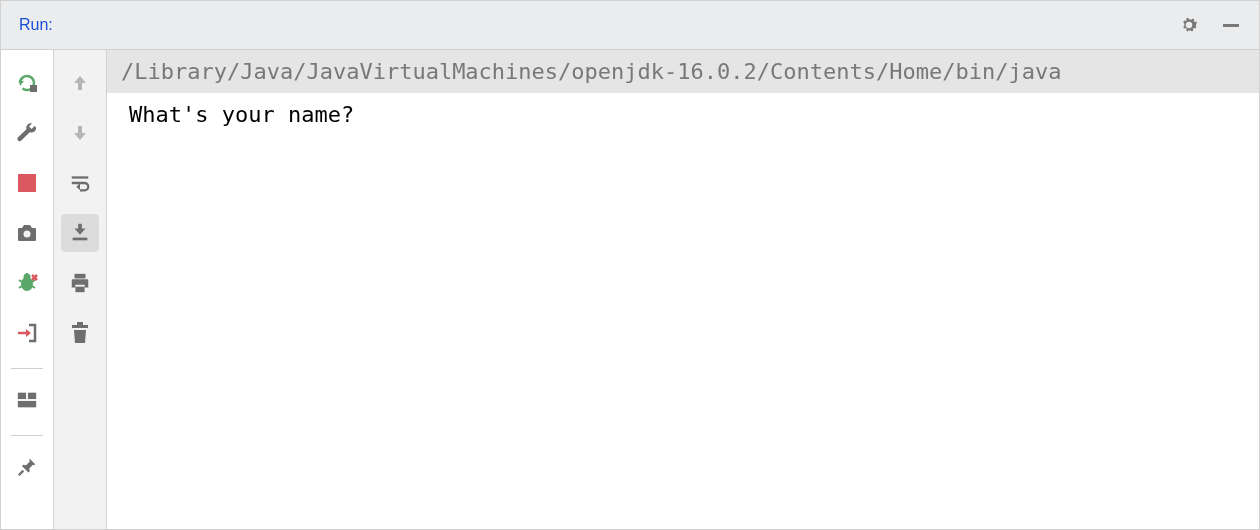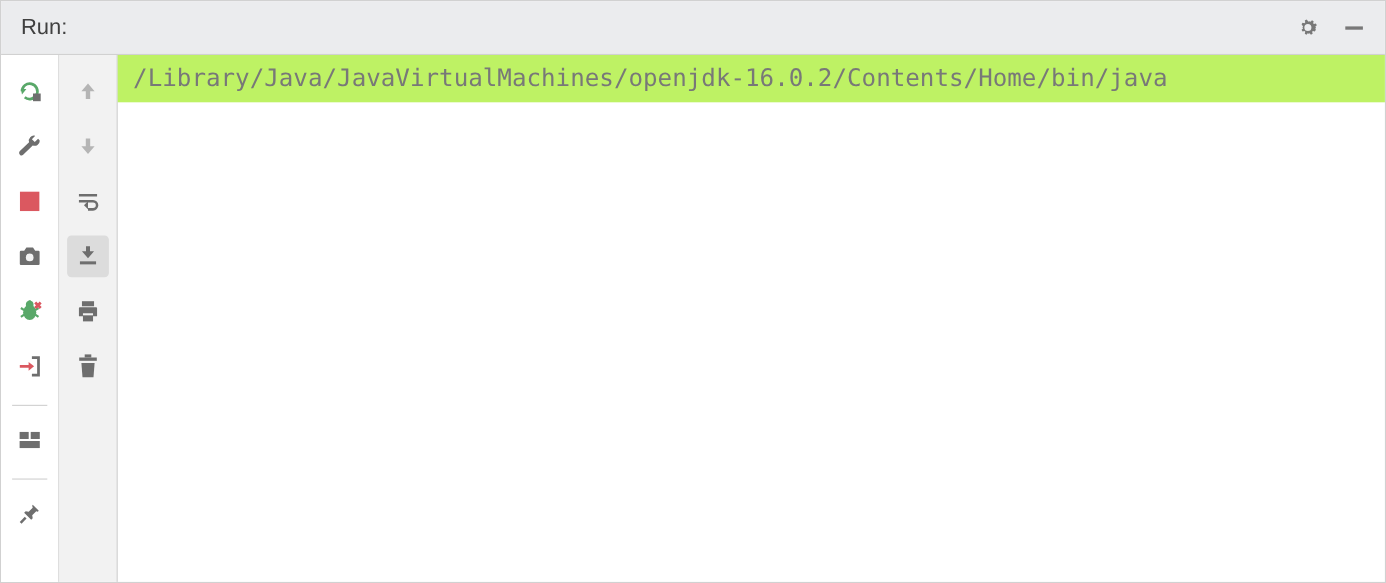--- a/index.html
+++ b/index.html
@@ -22,22 +22,22 @@
     }
     .header-bar {
       display: flex;
       align-items: center;
       height: 49px;
       background: #ebecee;
       border-bottom: 1px solid #d1d1d1;
     }
     .run-label {
       padding: 0 18px;
-      font-size: 20px;
-      color: #404040;
+      font-size: 16px;
+      color: #1d4ed8;
     }
     .tab {
       display: flex;
       align-items: center;
       height: 100%;
       padding: 0 8px 0 12px;
       gap: 8px;
       border-bottom: 4px solid #4083c9;
       position: relative;
       top: 1px;
@@ -125,21 +125,21 @@
     }
     .console {
       flex: 1;
       display: flex;
       flex-direction: column;
       font-family: "SF Mono", "Menlo", "Consolas", monospace;
       font-size: 22px;
       line-height: 1.6;
     }
     .console-cmd {
-      background: #bef264;
+      background: #e5e5e5;
       color: #787878;
       padding: 4px 14px;
       white-space: nowrap;
       overflow: hidden;
     }
     .console-output {
       padding: 4px 22px;
       color: #000000;
     }
     svg {
@@ -264,16 +264,17 @@
         <svg width="20" height="22" viewBox="0 0 20 22" fill="#6e6e6e">
           <rect x="2" y="3" width="16" height="3"></rect>
           <rect x="7" y="0" width="6" height="3"></rect>
           <path d="M4 8h12l-1 13H5L4 8z"></path>
         </svg>
       </div>
     </div>
 
     <div class="console">
       <div class="console-cmd">/Library/Java/JavaVirtualMachines/openjdk-16.0.2/Contents/Home/bin/java</div>
+      <div class="console-output">What's your name?</div>
     </div>
 
   </div>
 </div>
 
 </body></html>

